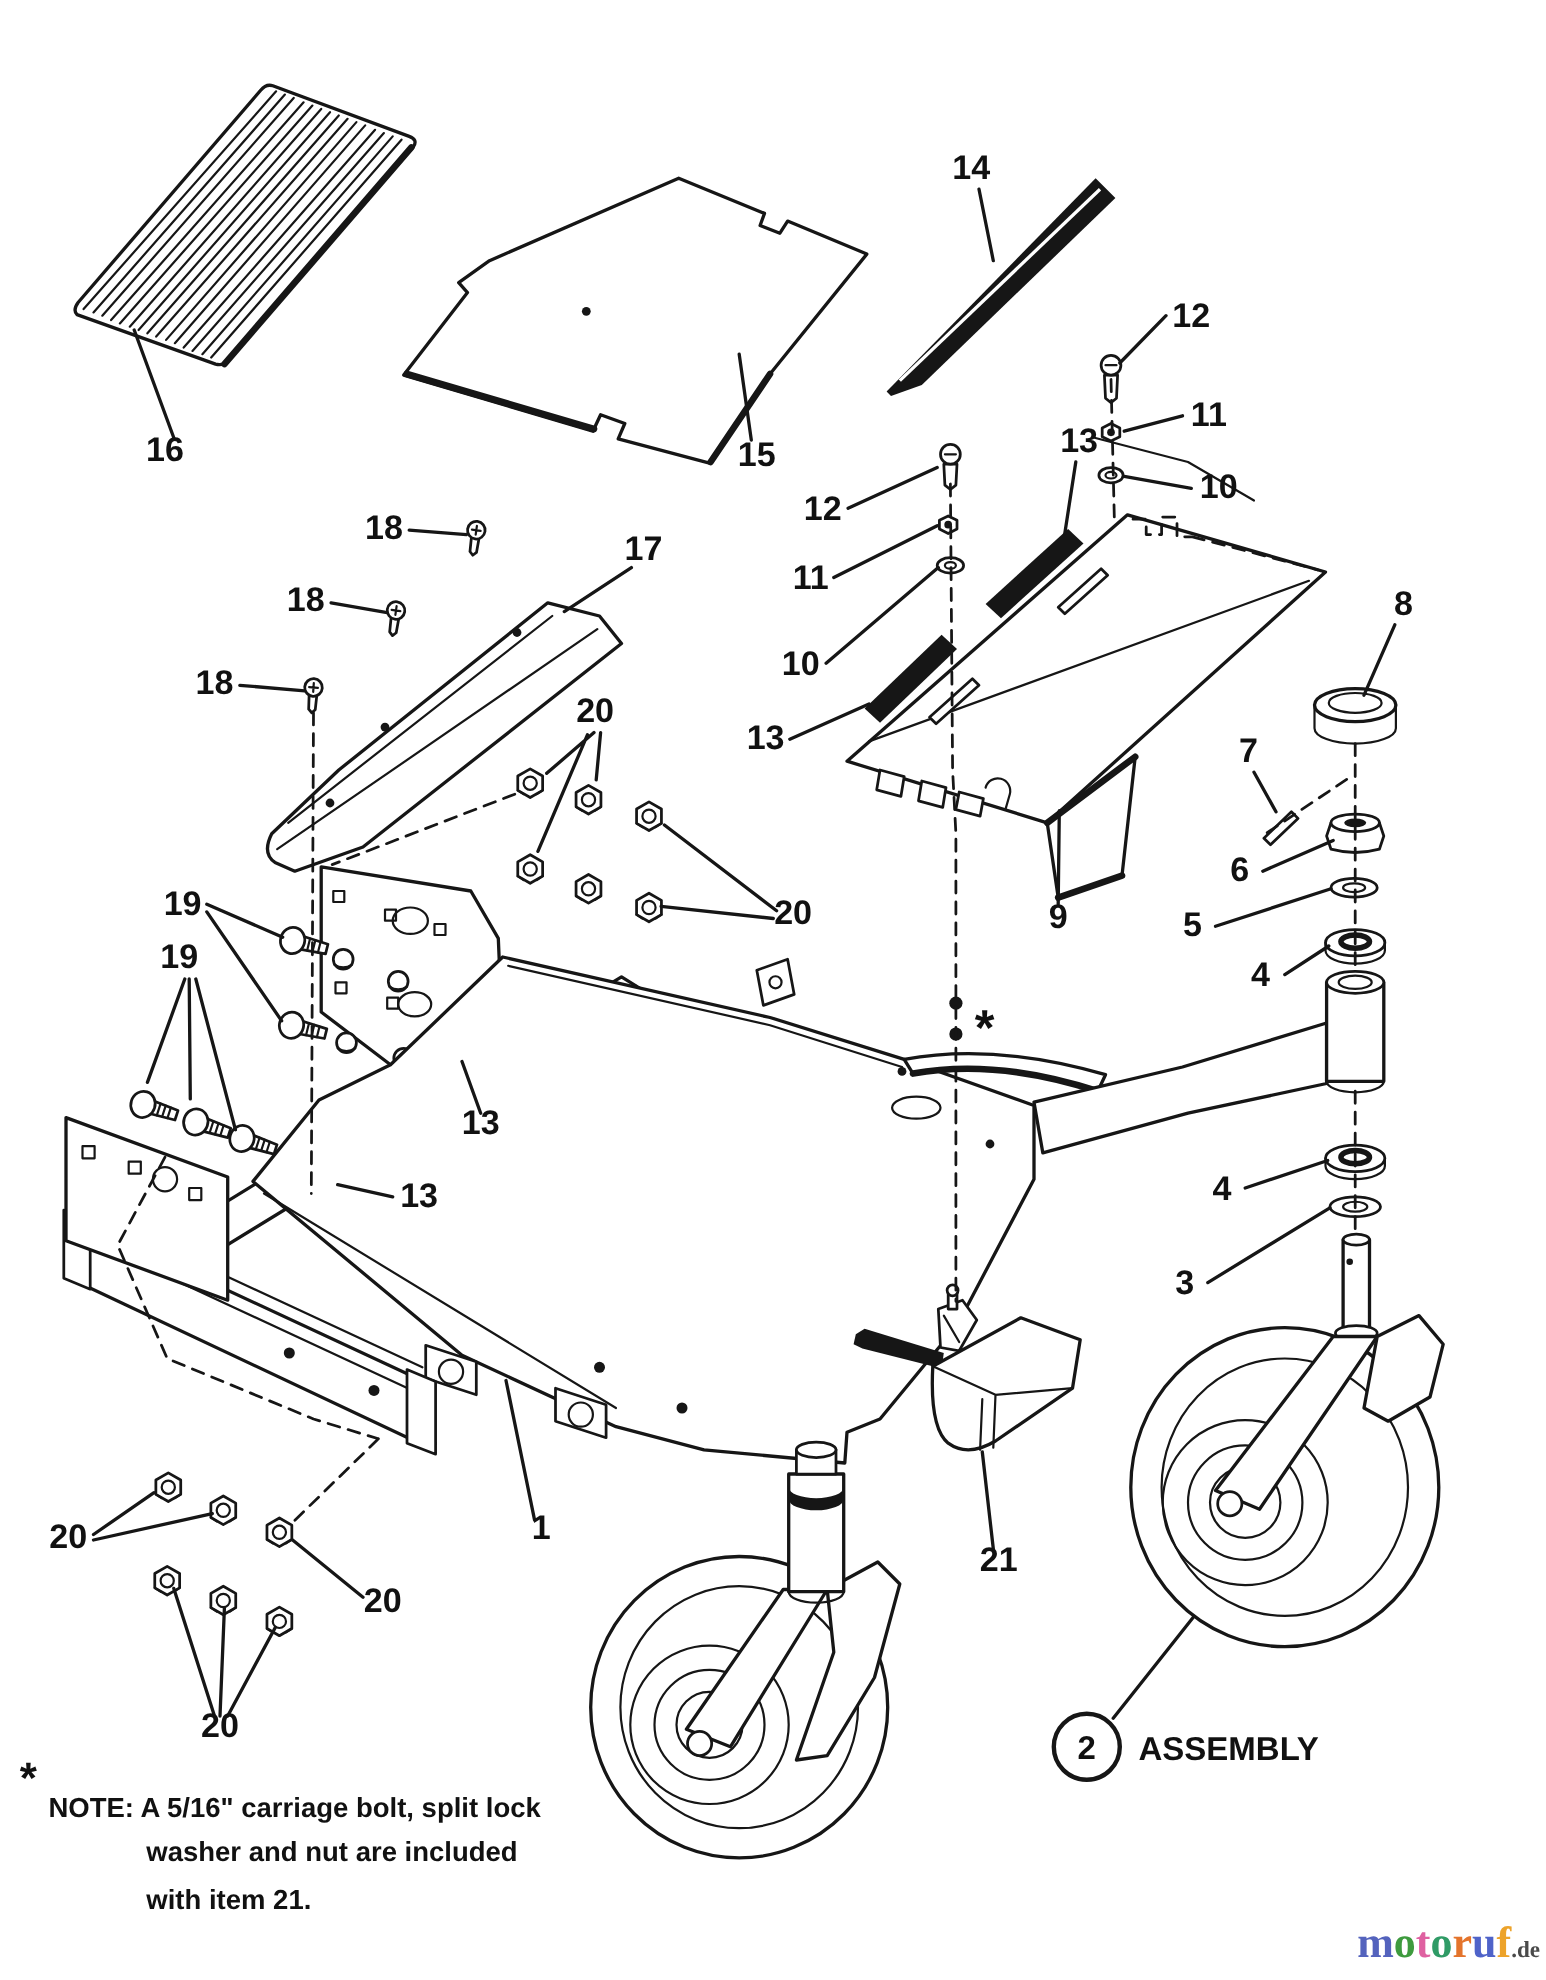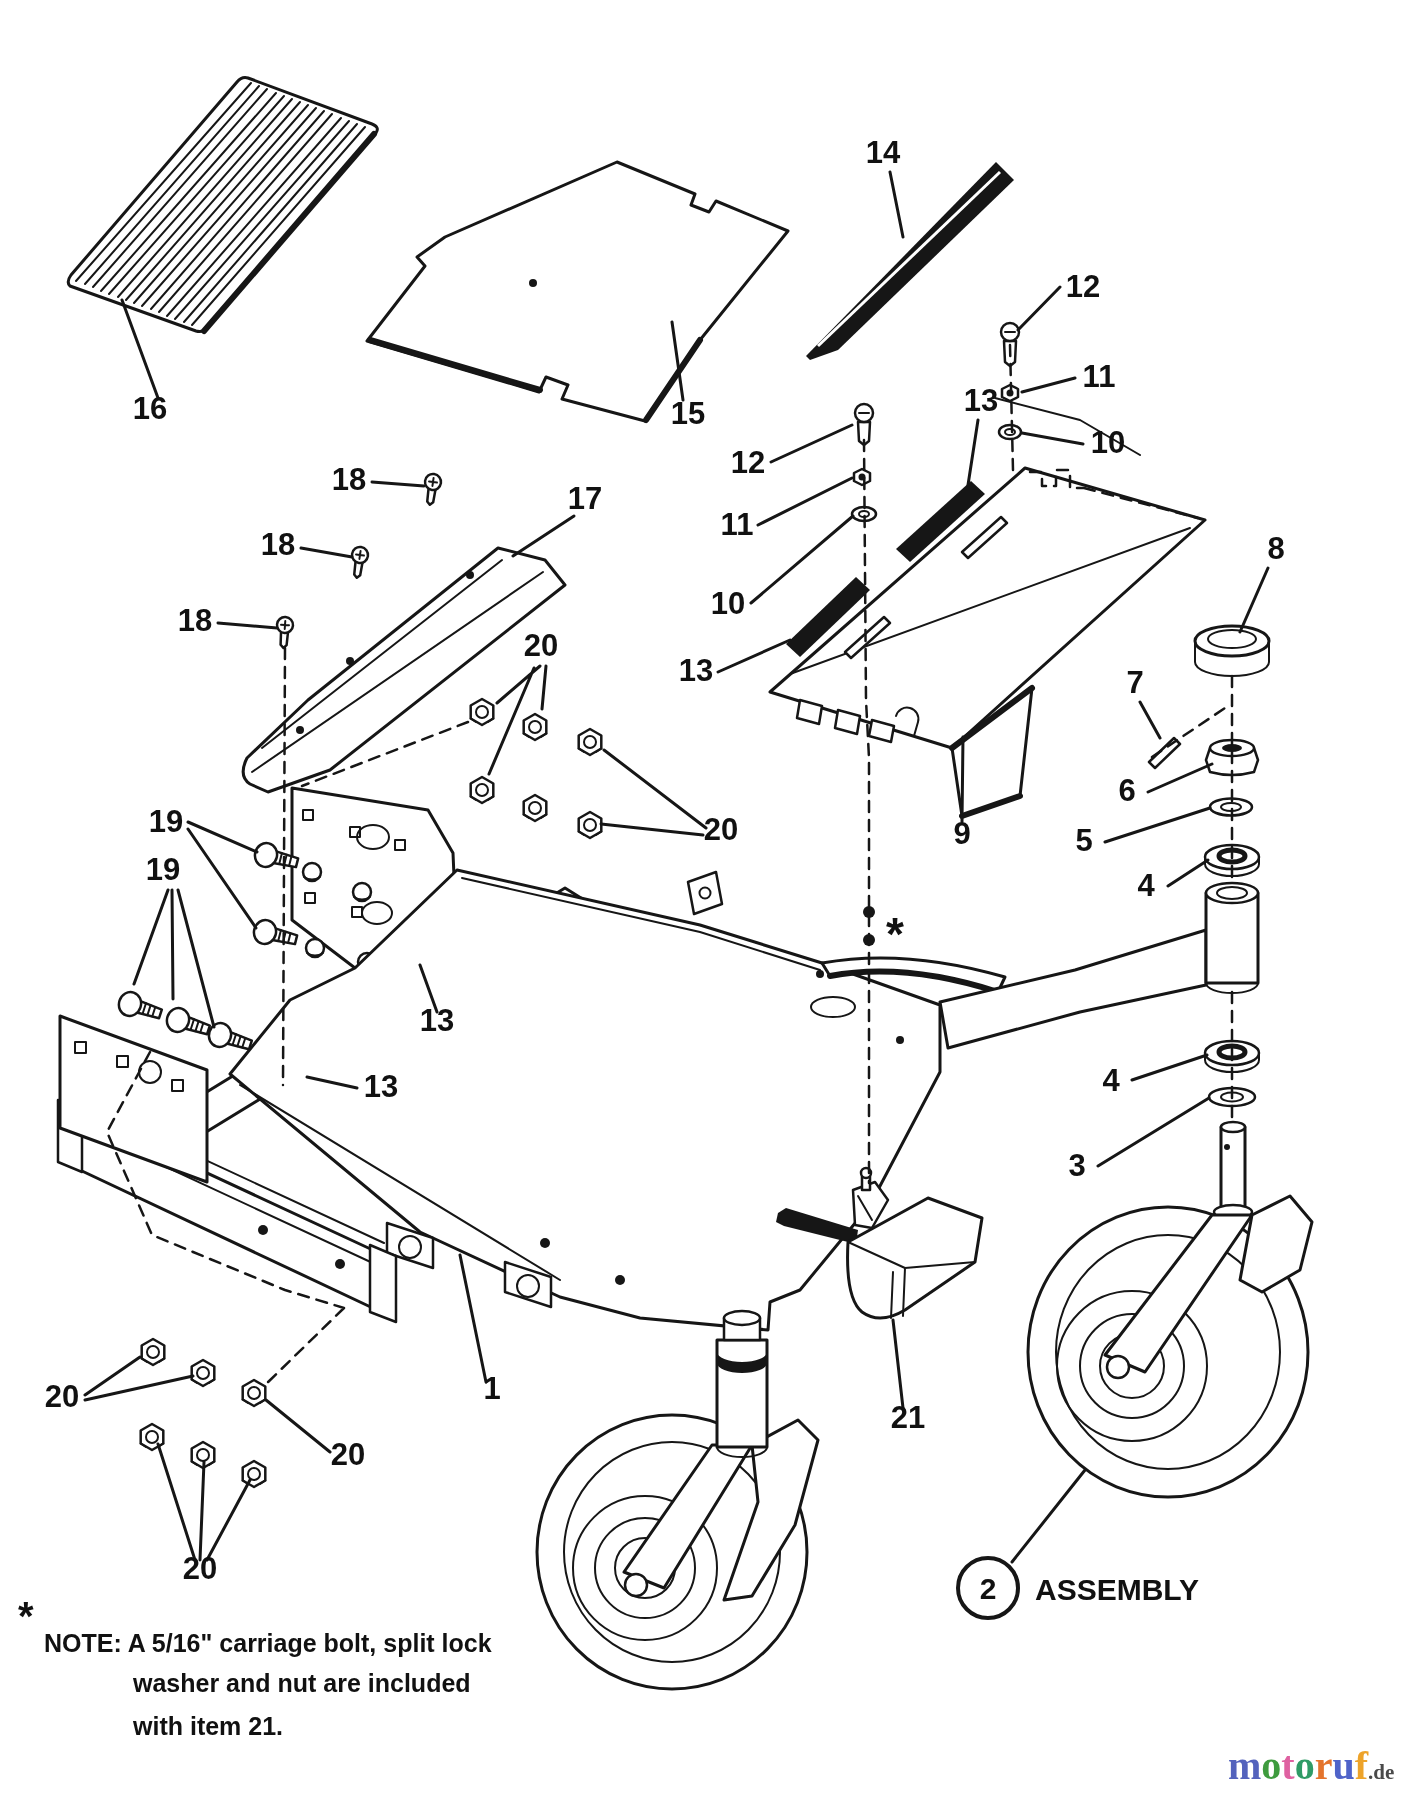--- a/index.html
+++ b/index.html
@@ -9,21 +9,21 @@
   .ln2{fill:none;stroke:#161616;stroke-width:2;stroke-linecap:round;stroke-linejoin:round;}
   .thk{fill:none;stroke:#161616;stroke-width:6;stroke-linecap:round;stroke-linejoin:round;}
   .wfill{fill:#ffffff;stroke:#161616;stroke-width:3;stroke-linejoin:round;}
   .wfill2{fill:#ffffff;stroke:#161616;stroke-width:2.5;stroke-linejoin:round;}
   .blk{fill:#161616;stroke:none;}
   .dash{fill:none;stroke:#161616;stroke-width:2.5;stroke-dasharray:11 8;stroke-linecap:round;stroke-linejoin:round;}
   .lbl{font:700 31px "Liberation Sans",sans-serif;fill:#111;}
   .big{font:700 46px "Liberation Sans",sans-serif;fill:#111;}
   .notetxt{font:700 25px "Liberation Sans",sans-serif;fill:#111;}
   .asm{font:700 30px "Liberation Sans",sans-serif;fill:#111;}
-  .watermark{position:absolute;left:1228px;top:1744px;width:172px;text-align:left;
+  .watermark{position:absolute;left:1228px;top:1744px;width:172px;text-align:right;
     font-family:"Liberation Serif",serif;font-weight:700;font-size:40px;line-height:44px;}
   .watermark .de{font-size:21px;font-weight:700;}
 </style>
 </head>
 <body>
 
 <svg width="1405" height="1800" viewBox="0 0 1405 1800">
   <defs>
     <g id="nut20">
       <path class="wfill2" d="M0,-13 L11.3,-6.5 L11.3,6.5 L0,13 L-11.3,6.5 L-11.3,-6.5 Z"></path>

